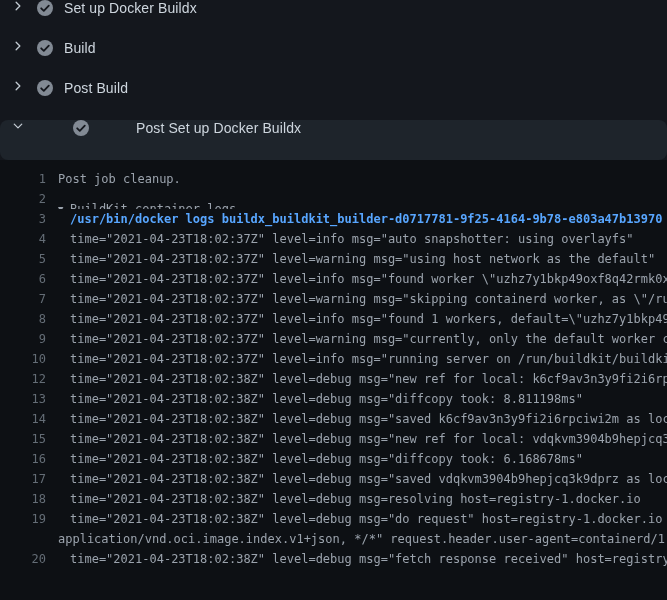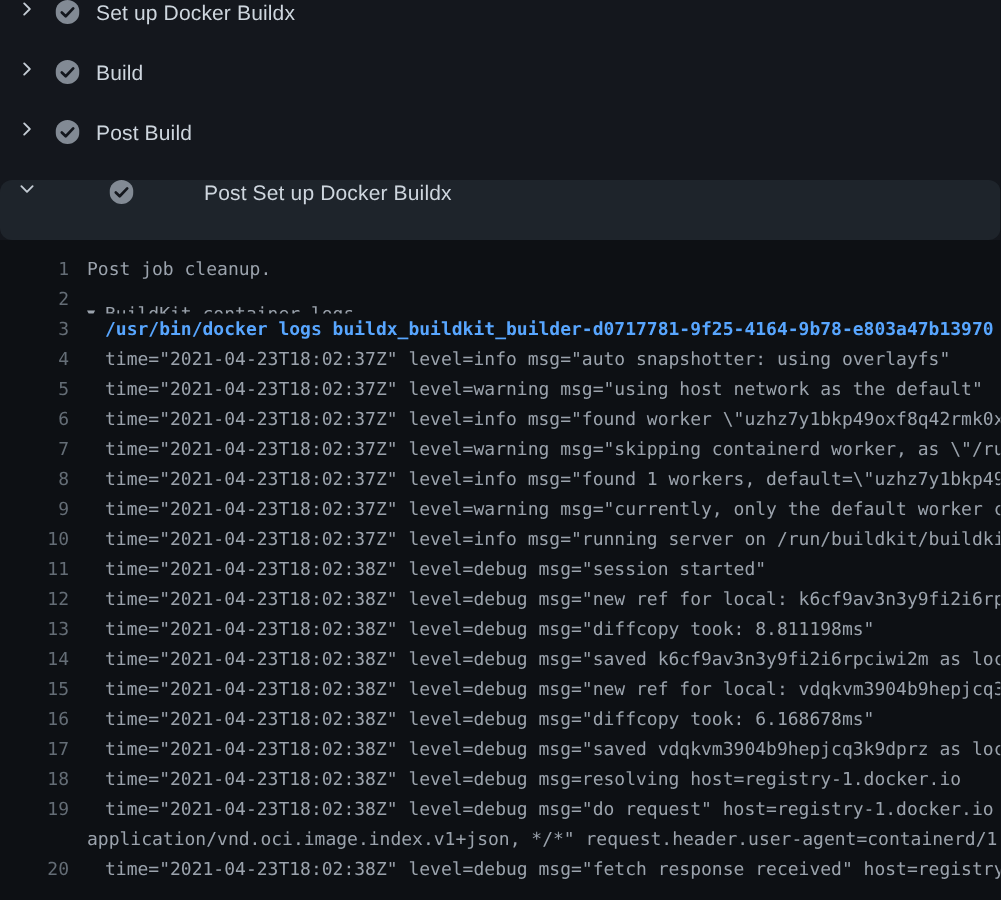--- a/index.html
+++ b/index.html
@@ -151,21 +151,20 @@
       <div class="log-row plain"><span class="line-num">1</span><span class="line-text"><span>Post job cleanup.</span></span></div>
       <div class="log-row group-header"><span class="line-num">2</span><span class="line-text"><span class="toggle">▼</span><span>BuildKit container logs</span></span></div>
       <div class="log-row command"><span class="line-num">3</span><span class="line-text"><span>/usr/bin/docker logs buildx_buildkit_builder-d0717781-9f25-4164-9b78-e803a47b13970</span></span></div>
       <div class="log-row group"><span class="line-num">4</span><span class="line-text"><span>time="2021-04-23T18:02:37Z" level=info msg="auto snapshotter: using overlayfs"</span></span></div>
       <div class="log-row group"><span class="line-num">5</span><span class="line-text"><span>time="2021-04-23T18:02:37Z" level=warning msg="using host network as the default"</span></span></div>
       <div class="log-row group"><span class="line-num">6</span><span class="line-text"><span>time="2021-04-23T18:02:37Z" level=info msg="found worker \"uzhz7y1bkp49oxf8q42rmk0xjb\"</span></span></div>
       <div class="log-row group"><span class="line-num">7</span><span class="line-text"><span>time="2021-04-23T18:02:37Z" level=warning msg="skipping containerd worker, as \"/run/c</span></span></div>
       <div class="log-row group"><span class="line-num">8</span><span class="line-text"><span>time="2021-04-23T18:02:37Z" level=info msg="found 1 workers, default=\"uzhz7y1bkp49oxf</span></span></div>
       <div class="log-row group"><span class="line-num">9</span><span class="line-text"><span>time="2021-04-23T18:02:37Z" level=warning msg="currently, only the default worker can b</span></span></div>
       <div class="log-row group"><span class="line-num">10</span><span class="line-text"><span>time="2021-04-23T18:02:37Z" level=info msg="running server on /run/buildkit/buildkitd.s</span></span></div>
-      <div class="log-row group"><span class="line-num">11</span><span class="line-text"><span>time="2021-04-23T18:02:38Z" level=debug msg="session started"</span></span></div>
       <div class="log-row group"><span class="line-num">12</span><span class="line-text"><span>time="2021-04-23T18:02:38Z" level=debug msg="new ref for local: k6cf9av3n3y9fi2i6rpciwi</span></span></div>
       <div class="log-row group"><span class="line-num">13</span><span class="line-text"><span>time="2021-04-23T18:02:38Z" level=debug msg="diffcopy took: 8.811198ms"</span></span></div>
       <div class="log-row group"><span class="line-num">14</span><span class="line-text"><span>time="2021-04-23T18:02:38Z" level=debug msg="saved k6cf9av3n3y9fi2i6rpciwi2m as local.sh</span></span></div>
       <div class="log-row group"><span class="line-num">15</span><span class="line-text"><span>time="2021-04-23T18:02:38Z" level=debug msg="new ref for local: vdqkvm3904b9hepjcq3k9dp</span></span></div>
       <div class="log-row group"><span class="line-num">16</span><span class="line-text"><span>time="2021-04-23T18:02:38Z" level=debug msg="diffcopy took: 6.168678ms"</span></span></div>
       <div class="log-row group"><span class="line-num">17</span><span class="line-text"><span>time="2021-04-23T18:02:38Z" level=debug msg="saved vdqkvm3904b9hepjcq3k9dprz as local.sh</span></span></div>
       <div class="log-row group"><span class="line-num">18</span><span class="line-text"><span>time="2021-04-23T18:02:38Z" level=debug msg=resolving host=registry-1.docker.io</span></span></div>
       <div class="log-row group"><span class="line-num">19</span><span class="line-text"><span>time="2021-04-23T18:02:38Z" level=debug msg="do request" host=registry-1.docker.io req</span></span></div>
       <div class="log-row wrap"><span class="line-num"></span><span class="line-text"><span>application/vnd.oci.image.index.v1+json, */*" request.header.user-agent=containerd/1.4.0</span></span></div>
       <div class="log-row group"><span class="line-num">20</span><span class="line-text"><span>time="2021-04-23T18:02:38Z" level=debug msg="fetch response received" host=registry-1.</span></span></div>

